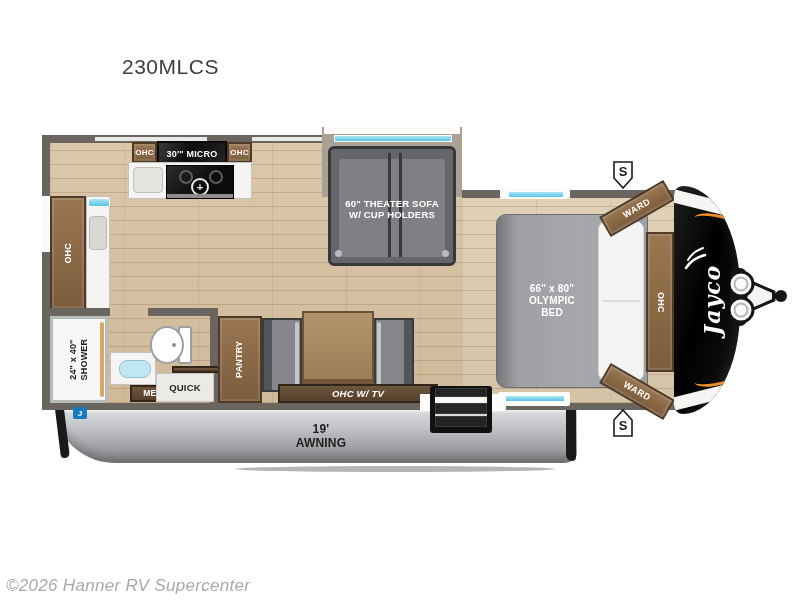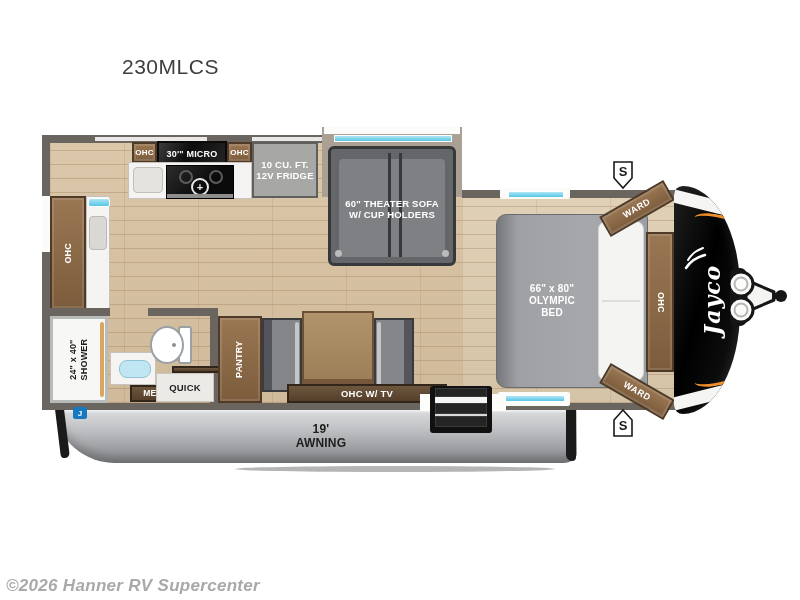--- a/index.html
+++ b/index.html
@@ -114,24 +114,20 @@
   <div class="abs white-fixture" style="left:128px;top:162px;width:124px;height:37px;"></div>
   <div class="abs" style="left:133px;top:167px;width:28px;height:24px;background:#e5e3df;border:1px solid #c2bfba;border-radius:4px;"></div>
 
   <div class="abs" style="left:166px;top:165px;width:68px;height:34px;background:linear-gradient(135deg,#2c2c2c,#0b0b0b 60%);border:1px solid #000;box-sizing:border-box;">
     <div class="abs" style="left:12px;top:4px;width:10px;height:10px;border:2px solid #5c5c5c;border-radius:50%;"></div>
     <div class="abs" style="left:42px;top:4px;width:10px;height:10px;border:2px solid #5c5c5c;border-radius:50%;"></div>
     <div class="abs flexc" style="left:24px;top:12px;width:18px;height:18px;border:2px solid #e9e9e9;border-radius:50%;box-sizing:border-box;color:#e9e9e9;font-size:11px;font-weight:bold;">+</div>
     <div class="abs" style="left:0;bottom:0;width:100%;height:4px;background:#8d8d8b;"></div>
   </div>
 
-  <div class="abs flexc" style="left:252px;top:142px;width:66px;height:56px;background:#a7a7a5;border:2px solid #5f5f5d;box-sizing:border-box;">
-    <span class="lbl" style="font-size:9.5px;">10 CU. FT.
-12V FRIDGE</span>
-  </div>
 
   <div class="abs" style="left:322px;top:127px;width:140px;height:70px;background:#aaa093;">
     <div class="abs" style="left:2px;top:0;width:136px;height:7px;background:#fbfbfa;"></div>
     <div class="abs window-blue" style="left:12px;top:8px;width:116px;height:5px;"></div>
   </div>
   <div class="abs" style="left:328px;top:146px;width:128px;height:120px;background:#64666a;border:3px solid #36383a;border-radius:6px;box-sizing:border-box;">
     <div class="abs" style="left:8px;top:10px;right:8px;bottom:6px;background:#7e8084;border-radius:4px;"></div>
     <div class="abs" style="left:57px;top:4px;width:3px;height:104px;background:#36383a;"></div>
     <div class="abs" style="left:68px;top:4px;width:3px;height:104px;background:#36383a;"></div>
     <div class="abs" style="left:4px;bottom:6px;width:7px;height:7px;background:#b9bbbd;border-radius:50%;"></div>
@@ -144,21 +140,21 @@
 
   <div class="abs gray-seat" style="left:262px;top:318px;width:40px;height:74px;">
     <div class="abs" style="left:0;top:0;width:8px;height:100%;background:#53555a;"></div>
     <div class="abs" style="right:1px;top:2px;width:4px;height:66px;background:#c4c6c8;border-radius:2px;"></div>
   </div>
   <div class="abs gray-seat" style="left:374px;top:318px;width:40px;height:74px;">
     <div class="abs" style="right:0;top:0;width:8px;height:100%;background:#53555a;"></div>
     <div class="abs" style="left:1px;top:2px;width:4px;height:66px;background:#c4c6c8;border-radius:2px;"></div>
   </div>
   <div class="abs" style="left:302px;top:311px;width:72px;height:73px;background:linear-gradient(180deg,#b2946c,#9c7f58);border:2px solid #6b5135;border-bottom:5px solid #75573c;box-sizing:border-box;"></div>
-  <div class="abs flexc wooddark" style="left:267px;top:384px;width:160px;height:19px;">
+  <div class="abs flexc wooddark" style="left:258px;top:384px;width:160px;height:19px;font-style:italic;">
     <span class="lbl" style="font-size:9.5px;">OHC W/ TV</span>
   </div>
 
   <div class="abs" style="left:496px;top:214px;width:152px;height:174px;border:1px solid #6b6d6f;border-radius:10px 4px 4px 10px;box-sizing:border-box;
               background:linear-gradient(90deg,#75777a 0%,#9ea0a3 14%,#a6a8ab 60%,#9da0a3 100%);">
     <div class="abs flexc" style="left:0;top:0;width:110px;height:100%;">
       <span class="lbl" style="font-size:10px;line-height:12px;">66" x 80"
 OLYMPIC
 BED</span>
     </div>
@@ -229,15 +225,15 @@
     <polygon points="12,2 21,12 21,28 3,28 3,12" fill="#fff" stroke="#1a1a1a" stroke-width="1.6"></polygon>
     <text x="12" y="22" text-anchor="middle" fill="#1a1a1a">S</text>
   </svg>
 
   <div class="abs flexc" style="left:73px;top:407px;width:14px;height:12px;background:#1879bf;border-radius:2px;">
     <span style="color:#fff;font-weight:bold;font-size:8px;">J</span>
   </div>
 
   <div class="abs lbl dark" style="left:286px;top:422px;width:70px;font-size:12px;">19' AWNING</div>
 
-  <div class="abs" style="left:6px;top:576px;font-size:17px;font-weight:bold;font-style:italic;color:#a9a9a9;letter-spacing:.3px;">©2026 Hanner RV Supercenter</div>
+  <div class="abs" style="left:6px;top:576px;font-size:17px;font-weight:normal;font-style:italic;color:#a9a9a9;letter-spacing:.3px;">©2026 Hanner RV Supercenter</div>
 
 </div>
 
 </body></html>

